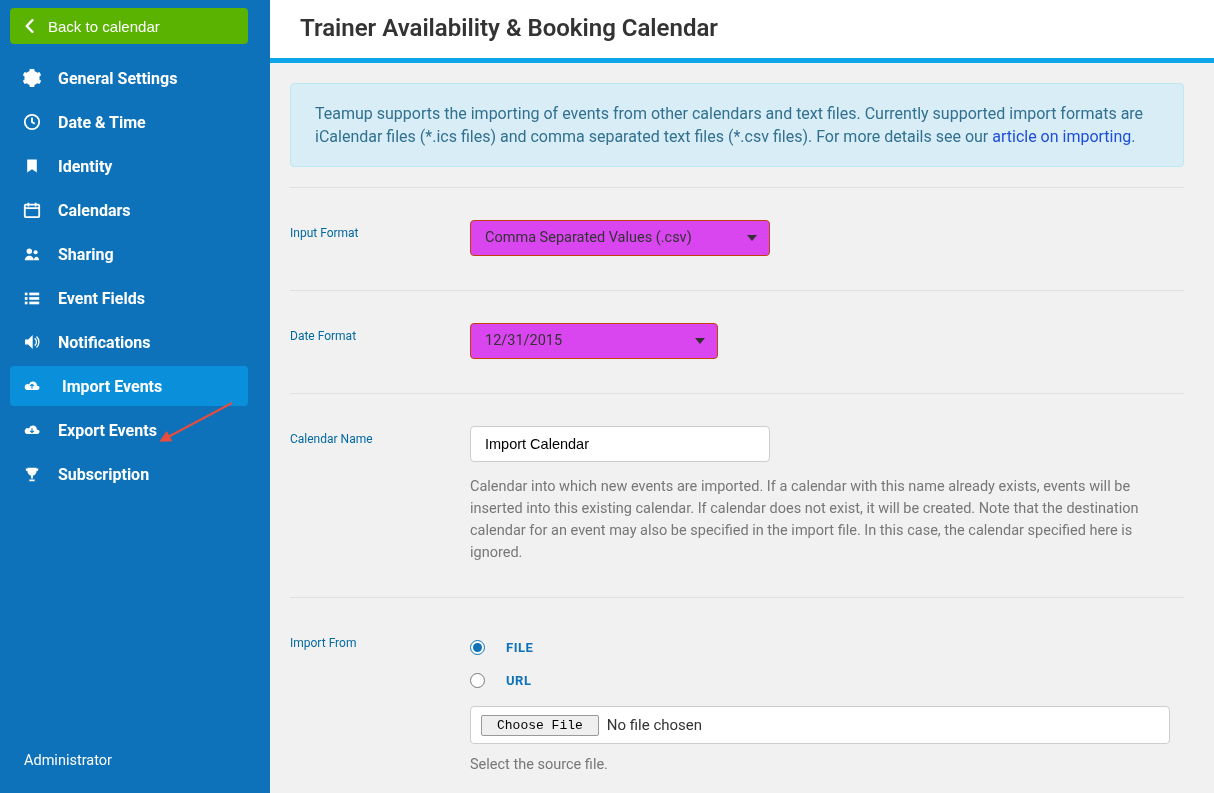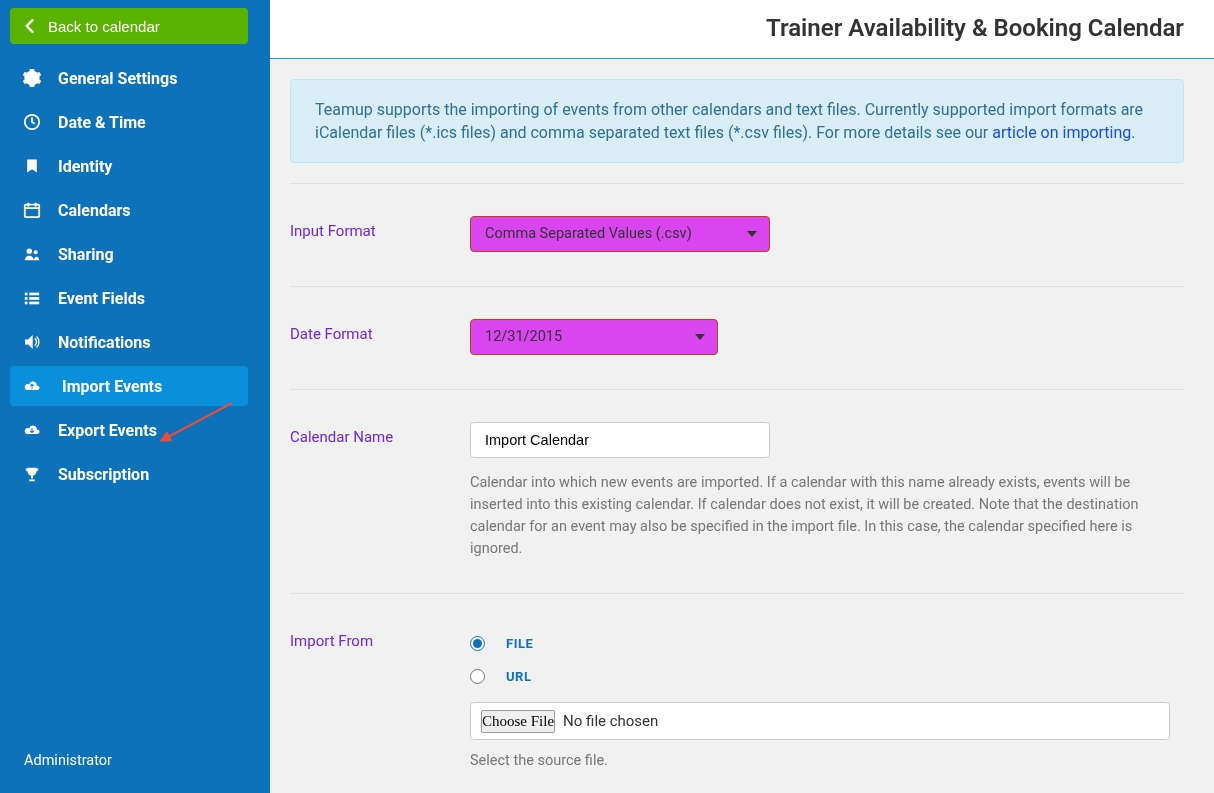--- a/index.html
+++ b/index.html
@@ -7,40 +7,40 @@
   .app { display: flex; width: 1214px; height: 793px; position: relative; overflow: hidden; }
   .sidebar { width: 270px; background: #0d72b9; color: #fff; display: flex; flex-direction: column; padding: 8px 12px 0 0; }
   .back-btn { display: flex; align-items: center; gap: 14px; background: #59b300; color: #fff; border: none; border-radius: 4px; margin: 0 10px 8px 10px; padding: 8px 14px; font-size: 15px; cursor: pointer; height: 36px; }
   .back-btn svg { width: 10px; height: 14px; }
   .nav { list-style: none; padding: 6px 10px; flex: 1; font-weight: bold; }
   .nav li { display: flex; align-items: center; gap: 16px; padding: 10px 12px; font-size: 16px; border-radius: 4px; cursor: pointer; margin-bottom: 4px; }
   .nav li.active { background: #0a90da; gap: 20px; }
   .nav li .ico { width: 20px; height: 20px; display: flex; align-items: center; justify-content: center; flex-shrink: 0; }
   .footer { padding: 14px 24px 24px 24px; font-size: 14.5px; }
   .main { flex: 1; background: #fff; display: flex; flex-direction: column; overflow: hidden; }
-  .header { padding: 14px 30px 16px 30px; border-bottom: 1px solid #0ea5e9; text-align: right; }
+  .header { padding: 14px 30px 16px 30px; border-bottom: 5px solid #0ea5e9; }
   .header h1 { font-size: 24px; font-weight: 600; color: #333; }
   .content { flex: 1; overflow-y: auto; background: #f1f1f1; padding: 20px 30px 30px 20px; }
   .info-box { background: #d9edf7; border: 1px solid #bce8f1; color: #31708f; border-radius: 4px; padding: 18px 24px; font-size: 16px; line-height: 1.45; margin-bottom: 20px; }
   .info-box a { color: #1d4ed8; text-decoration: none; }
   .section { border-top: 1px solid #e0e0e0; padding: 32px 0 34px 0; display: flex; }
   .section:first-of-type { border-top: 1px solid #e0e0e0; }
-  .label-col { width: 180px; flex-shrink: 0; font-size: 15px; color: #6d28d9; padding-top: 6px; }
+  .label-col { width: 180px; flex-shrink: 0; font-size: 12px; color: #0369a1; padding-top: 6px; }
   .field-col { flex: 1; }
   .select { position: relative; display: inline-block; background: #d946ef; border: 1px solid #c2410c; border-radius: 4px; height: 36px; line-height: 34px; padding: 0 40px 0 14px; font-size: 14.5px; cursor: pointer; }
   .select.w300 { width: 300px; }
   .select.w248 { width: 248px; }
   .select .caret { position: absolute; right: 12px; top: 50%; transform: translateY(-50%); }
   .text-input { background: #fff; border: 1px solid #ccc; border-radius: 4px; height: 36px; padding: 0 14px; font-size: 14.5px; width: 300px; }
   .help { color: #777; font-size: 14.5px; line-height: 1.5; margin-top: 14px; max-width: 700px; }
   .radio-row { display: flex; align-items: flex-end; gap: 21px; margin-bottom: 18px; margin-top: 10px; }
   .radio-row input[type=radio] { width: 15px; height: 15px; accent-color: #0d72b9; }
   .radio-row label { color: #0d72b9; font-weight: 700; letter-spacing: 0.5px; font-size: 13px; cursor: pointer; }
   .file-box { background: #fff; border: 1px solid #ccc; border-radius: 4px; padding: 6px 10px; width: 700px; display: flex; align-items: center; gap: 8px; height: 38px; }
-  .choose-file { border: 1px solid #999; background: #efefef; font-size: 15px; padding: 2px 0; border-radius: 2px; cursor: pointer; font-family: Liberation Serif, serif; }
+  .choose-file { border: 1px solid #999; background: #efefef; font-size: 13px; padding: 2px 15px; border-radius: 2px; cursor: pointer; font-family: Liberation Mono, monospace; }
   .file-status { font-size: 15px; color: #333; }
   .arrow-annot { position: absolute; left: 160px; top: 395px; pointer-events: none; }
   svg { display: block; }
 </style>
 </head>
 <body>
 
 <div class="app">
   <aside class="sidebar">
     <button class="back-btn">

